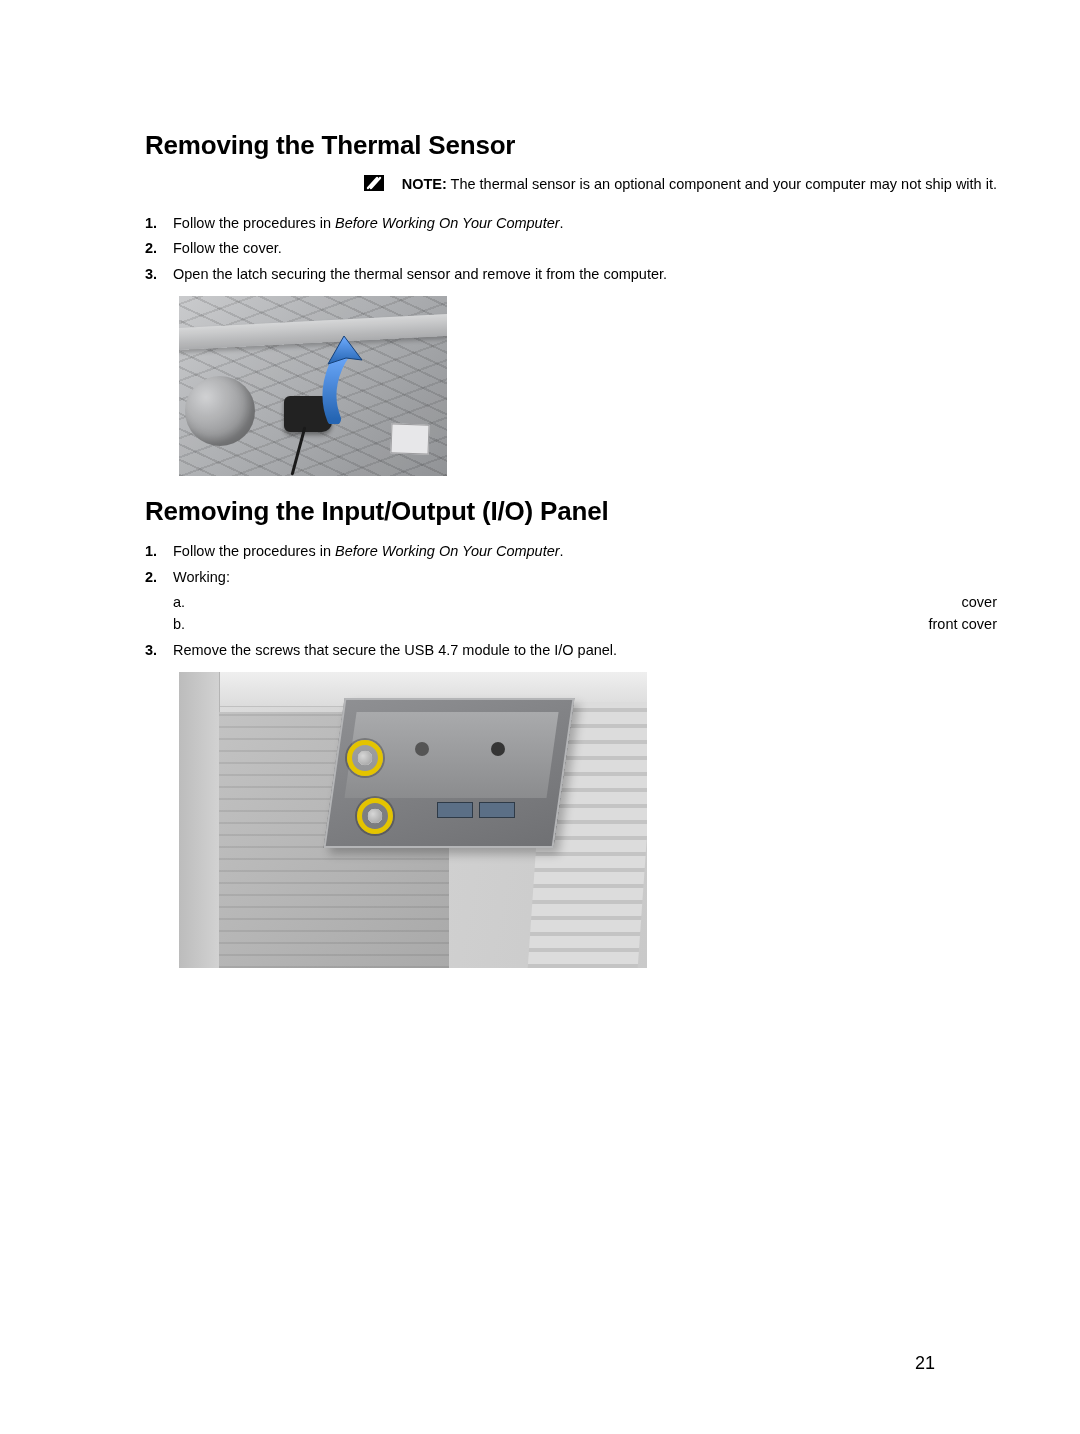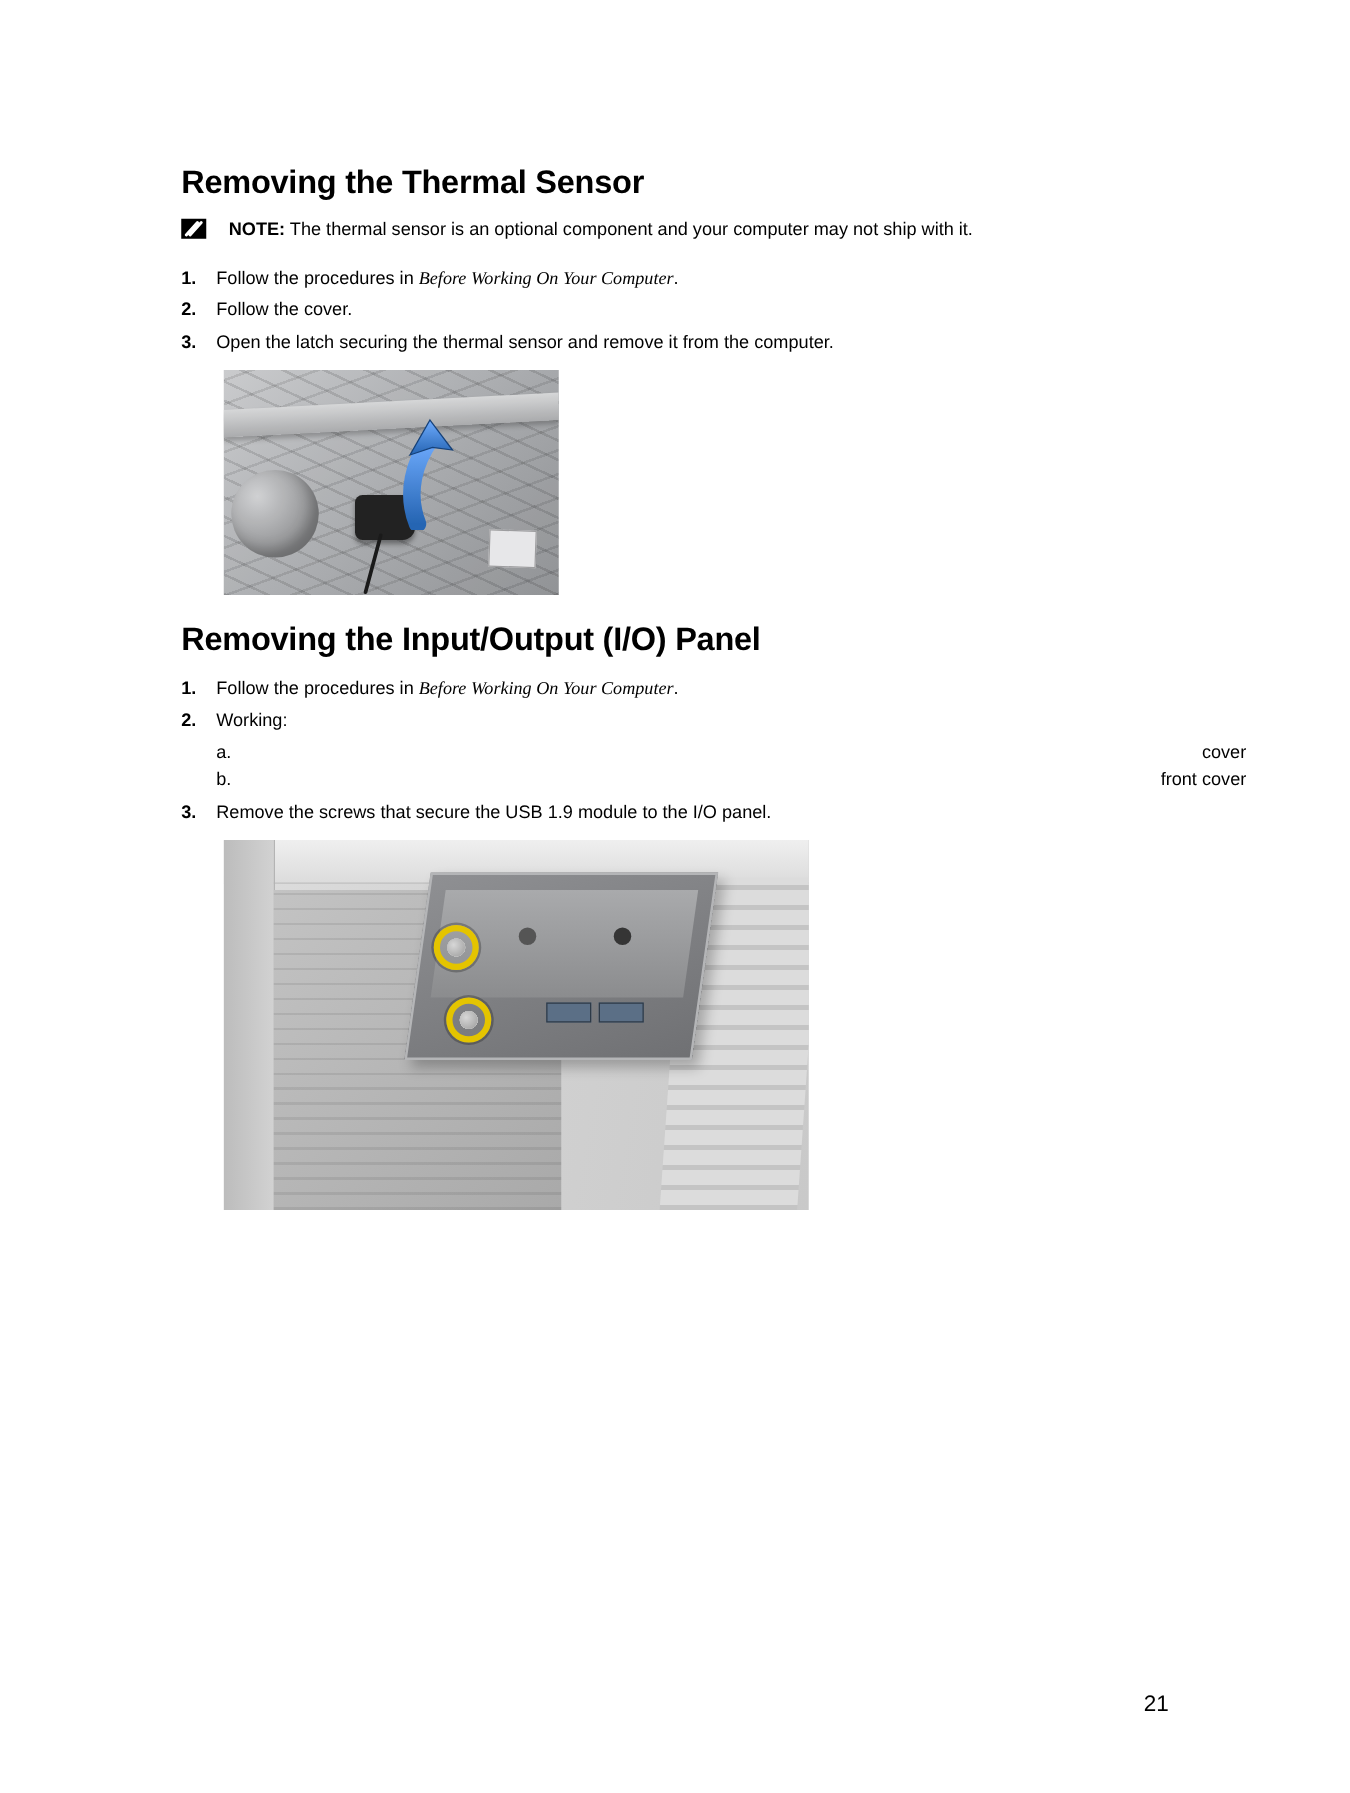--- a/index.html
+++ b/index.html
@@ -19,20 +19,21 @@
   h2.section-heading {
     font-size: 26px;
     font-weight: bold;
     margin: 0 0 14px 0;
     letter-spacing: -0.2px;
   }
   .note-row {
     display: flex;
     align-items: flex-start;
     margin-bottom: 18px;
+    justify-content: flex-end;
   }
   .note-icon {
     width: 20px;
     height: 16px;
     background: #000;
     position: relative;
     margin-right: 18px;
     flex-shrink:0;
   }
   .note-icon svg { position:absolute; top:1px; left:2px; }
@@ -54,21 +55,21 @@
     position: relative;
     margin-bottom: 4px;
   }
   ol.steps > li::before {
     counter-increment: step;
     content: counter(step) ".";
     font-weight: bold;
     position: absolute;
     left: 0;
   }
-  ol.steps > li em { font-style: italic; font-family: Liberation Serif, serif; }
+  ol.steps > li em { font-style: italic; }
   ol.sublist {
     list-style: none;
     padding: 0;
     margin: 4px 0 0 0;
     counter-reset: sub;
   }
   ol.sublist > li {
     font-size: 14.5px;
     line-height: 1.5;
     padding-left: 28px;
@@ -246,21 +247,21 @@
     <li>
       <span>Follow the procedures in </span><em>Before Working On Your Computer</em><span>.</span>
     </li>
     <li>
       <span>Working:</span>
       <ol class="sublist">
         <li><span>cover</span></li>
         <li><span>front cover</span></li>
       </ol>
     </li>
-    <li><span>Remove the screws that secure the USB 1.9 module to the I/O panel.</span></li>
+    <li><span>Remove the screws that secure the USB 4.7 module to the I/O panel.</span></li>
   </ol>
 
   <div class="figure">
     <div class="fig2">
       <div class="body"></div>
       <div class="topbar"></div>
       <div class="leftwall"></div>
       <div class="interior"></div>
       <div class="rightvent"></div>
       <div class="panelcut"></div>

